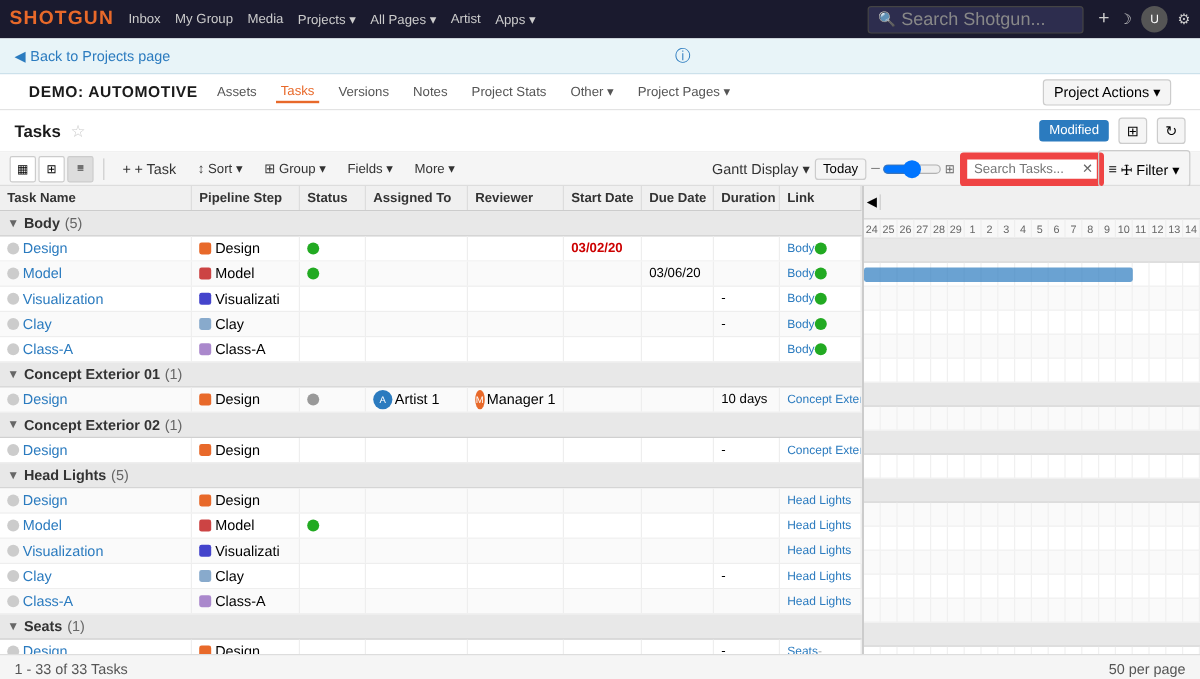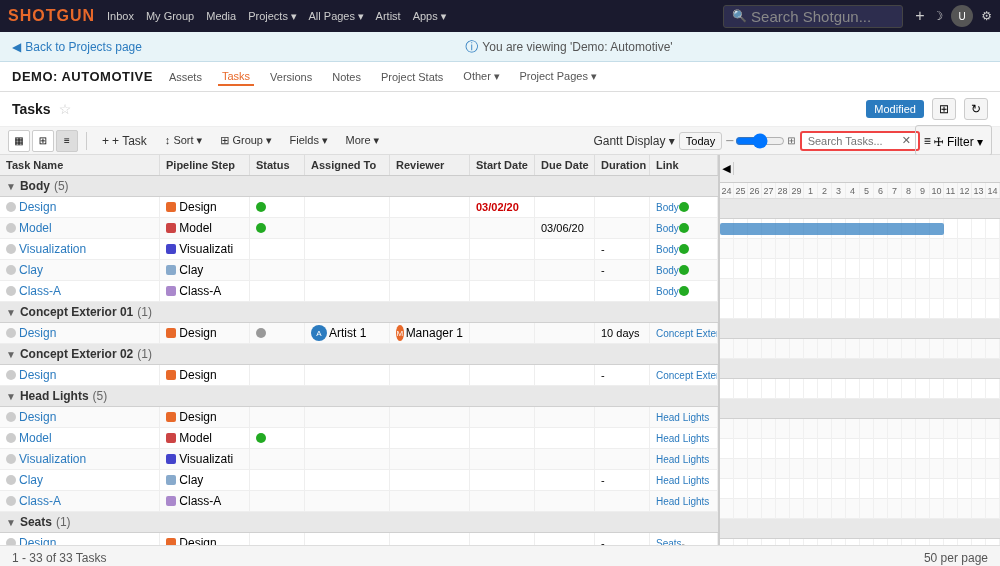--- a/index.html
+++ b/index.html
@@ -84,21 +84,21 @@
       cursor: pointer;
     }
 
     
     .project-header {
       background: #fff;
       border-bottom: 1px solid #ddd;
       height: 30px;
       display: flex;
       align-items: center;
-      padding: 0 12px;
+      padding: 0 24px;
       gap: 12px;
     }
     .project-title {
       font-size: 13px;
       font-weight: bold;
       color: #1a1a1a;
       letter-spacing: 0.5px;
     }
     .project-nav-item {
       font-size: 11px;
@@ -204,21 +204,21 @@
     }
     .today-btn {
       background: none;
       border: 1px solid #ccc;
       border-radius: 3px;
       padding: 2px 6px;
       font-size: 11px;
       cursor: pointer;
     }
     .search-tasks {
-      border: 2px solid #ef4444;
+      border: 6px solid #ef4444;
       border-radius: 3px;
       padding: 2px 6px;
       font-size: 11px;
       width: 120px;
     }
     .filter-btn {
       background: none;
       border: 1px solid #ccc;
       border-radius: 3px;
       padding: 2px 8px;
@@ -457,35 +457,37 @@
 </div>
 
 <div class="notification-bar">
   <span class="back-link">
     <span>◀</span>
     <span>Back to Projects page</span>
   </span>
   <div class="spacer"></div>
   <div class="info-msg">
     <span style="color:#2b7bbf;font-size:13px;">ⓘ</span>
-    <span>You are viewing 'Demo: Automotive'</span>
   </div>
   <div class="spacer"></div>
 </div>
 
 <div class="project-header">
   <span class="project-title">DEMO: AUTOMOTIVE</span>
   <span class="project-nav-item">Assets</span>
   <span class="project-nav-item active">Tasks</span>
   <span class="project-nav-item">Versions</span>
   <span class="project-nav-item">Notes</span>
   <span class="project-nav-item">Project Stats</span>
   <span class="project-nav-item">Other ▾</span>
   <span class="project-nav-item">Project Pages ▾</span>
   <div class="spacer"></div>
+  <button class="project-actions-btn">
+    <span>Project Actions ▾</span>
+  </button>
 </div>
 
 <div class="tasks-header">
   <span class="tasks-title">Tasks</span>
   <span class="star-icon">☆</span>
   <div class="spacer"></div>
   <button class="modified-btn">Modified</button>
   <button class="icon-btn">⊞</button>
   <button class="icon-btn">↻</button>
 </div>

